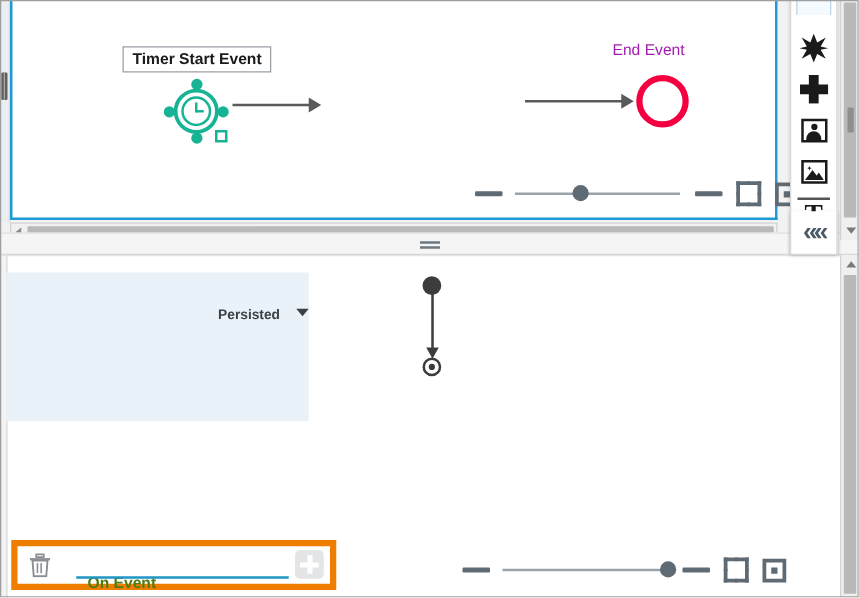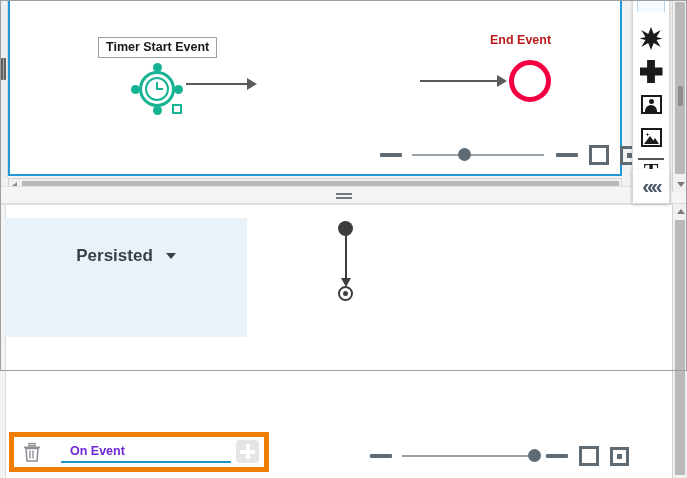--- a/index.html
+++ b/index.html
@@ -1,21 +1,21 @@
 <!DOCTYPE html>
 <html><head>
 <meta charset="utf-8">
 <style>
   html,body{margin:0;padding:0;}
   body{
     width:687px;height:478px;overflow:hidden;background:#ffffff;
     font-family:"Liberation Sans",sans-serif;
     -webkit-font-smoothing:antialiased;
   }
-  #app{position:relative;width:687px;height:371px;background:#f2f2f2;}
+  #app{position:relative;width:687px;height:478px;background:#f2f2f2;}
 
   
   .top-panel{position:absolute;left:0;top:0;width:687px;height:185px;background:#f2f2f2;}
   .top-gutter-left{position:absolute;left:0;top:0;width:7px;height:178px;background:#eceff1;border-right:1px solid #d7dadd;}
   .gutter-grip{position:absolute;left:1px;top:58px;width:5px;height:22px;background:#606060;border-radius:1px;}
   .gutter-grip i{position:absolute;top:0;bottom:0;width:1px;background:#a8a8a8;}
   .gutter-grip i:nth-child(1){left:2px;}
 
   .canvas{position:absolute;left:8px;top:0;width:614px;height:176px;background:#ffffff;
           border:2px solid #1f9ad6;border-top:none;box-sizing:border-box;}
@@ -37,21 +37,21 @@
              border:1px solid #9aa0a6;font-size:12.5px;font-weight:bold;color:#1a1a1a;white-space:nowrap;}
 
   
   .task{position:absolute;left:248px;top:53px;width:160px;height:62px;background:#ffffff;
         border:2px solid #1565d8;border-radius:9px;box-sizing:border-box;}
   .task-label{position:absolute;left:0;right:0;top:21px;text-align:center;font-size:13px;font-weight:bold;color:#1a1a1a;}
   .gear{position:absolute;left:7px;top:5px;width:20px;height:20px;}
 
   
   .end-event{position:absolute;left:499px;top:60px;width:42px;height:42px;border:5px solid #f40041;border-radius:50%;box-sizing:border-box;background:#fff;}
-  .end-label{position:absolute;left:480px;top:33px;font-size:12.5px;font-weight:bold;color:#b91c1c;white-space:nowrap;}
+  .end-label{position:absolute;left:480px;top:33px;font-size:12.5px;font-weight:normal;color:#a21caf;white-space:nowrap;}
 
   
   .flow{position:absolute;height:2px;background:#5a5a5a;}
   .flow-1{left:176px;top:83px;width:62px;}
   .flow-2{left:410px;top:80px;width:78px;}
   .arrowhead{position:absolute;width:0;height:0;border-top:6px solid transparent;border-bottom:6px solid transparent;border-left:10px solid #5a5a5a;}
   .ah-1{left:237px;top:78px;}
   .ah-2{left:487px;top:75px;}
 
   
@@ -85,36 +85,36 @@
   .splitter-grip i:nth-child(1){top:0;}
   .splitter-grip i:nth-child(2){top:4px;}
 
   
   .bottom-panel{position:absolute;left:0;top:204px;width:687px;height:274px;background:#ffffff;border-top:1px solid #e5e5e5;}
   .bp-left-edge{position:absolute;left:0;top:0;width:5px;height:274px;background:#f3f3f3;border-right:1px solid #dcdcdc;}
 
   .region{position:absolute;background:#e9f2f9;}
   .region-persisted{left:5px;top:13px;width:242px;height:119px;}
   .region-local{left:429px;top:13px;width:241px;height:119px;}
-  .region-title{position:absolute;left:0;right:0;top:28px;text-align:center;font-size:17px;font-weight:bold;color:#3c4043;}
+  .region-title{position:absolute;left:0;right:0;top:28px;text-align:right;font-size:11px;font-weight:bold;color:#3c4043;}
   .caret{display:inline-block;width:0;height:0;border-left:5px solid transparent;border-right:5px solid transparent;border-top:6px solid #3c4043;vertical-align:2px;margin-left:13px;}
 
   .uml{position:absolute;left:330px;top:10px;width:30px;height:90px;}
   .uml-init{position:absolute;left:8px;top:6px;width:15px;height:15px;border-radius:50%;background:#3c3c3c;}
   .uml-line{position:absolute;left:15px;top:20px;width:1.5px;height:48px;background:#3c3c3c;}
   .uml-arrow{position:absolute;left:11px;top:63px;width:0;height:0;border-left:5px solid transparent;border-right:5px solid transparent;border-top:9px solid #3c3c3c;}
   .uml-final{position:absolute;left:8px;top:71px;width:15px;height:15px;border-radius:50%;border:2px solid #3c3c3c;box-sizing:border-box;background:#fff;}
   .uml-final::after{content:"";position:absolute;left:3px;top:3px;width:5px;height:5px;border-radius:50%;background:#3c3c3c;}
 
   
   .event-bar{position:absolute;left:9px;top:432px;width:260px;height:40px;background:#ef7d00;padding:5px;box-sizing:border-box;}
   .event-bar-inner{position:relative;width:100%;height:100%;background:#ffffff;}
   .trash{position:absolute;left:9px;top:5px;width:18px;height:20px;}
   .event-input{position:absolute;left:47px;top:5px;width:170px;height:21px;}
-  .event-text{position:absolute;left:9px;top:2px;font-size:12.5px;font-weight:bold;color:#6d28d9;}
+  .event-text{position:absolute;left:9px;top:17px;font-size:12.5px;font-weight:bold;color:#4d7c0f;}
   .event-underline{position:absolute;left:0;right:0;bottom:0;height:2px;background:#2196c4;}
   .add-btn{position:absolute;right:5px;top:3px;width:23px;height:23px;background:#e3e5e7;border-radius:4px;}
   .add-btn::before{content:"";position:absolute;left:4px;top:9.5px;width:15px;height:4px;background:#ffffff;}
   .add-btn::after{content:"";position:absolute;left:9.5px;top:4px;width:4px;height:15px;background:#ffffff;}
 
   
   .palette{position:absolute;left:632px;top:-12px;width:38px;height:214px;background:#ffffff;
            border:1px solid #d8d8d8;box-shadow:0 1px 3px rgba(0,0,0,.18);box-sizing:border-box;}
   .pal-item{position:relative;width:36px;height:33px;display:flex;align-items:center;justify-content:center;}
   .pal-sep{position:absolute;left:5px;right:5px;top:169px;height:2px;background:#555;}

